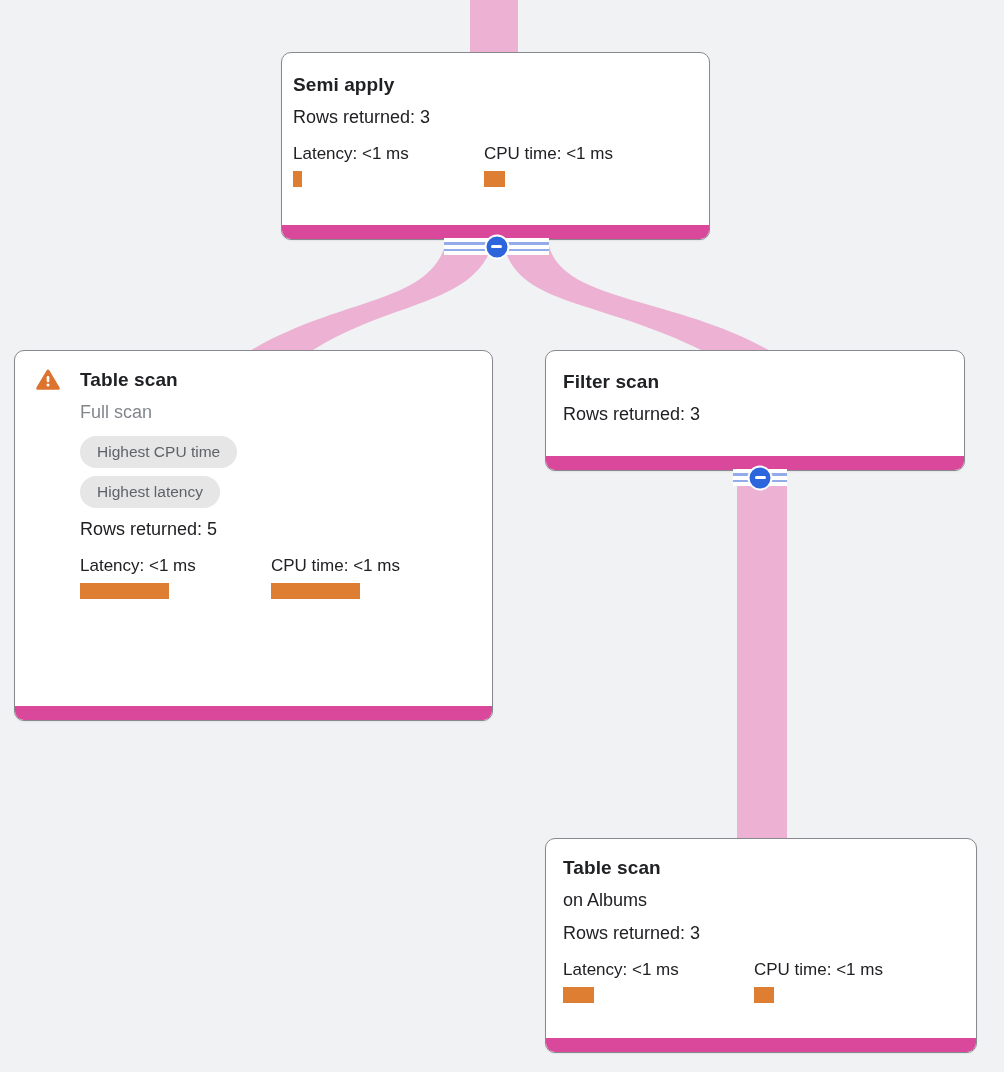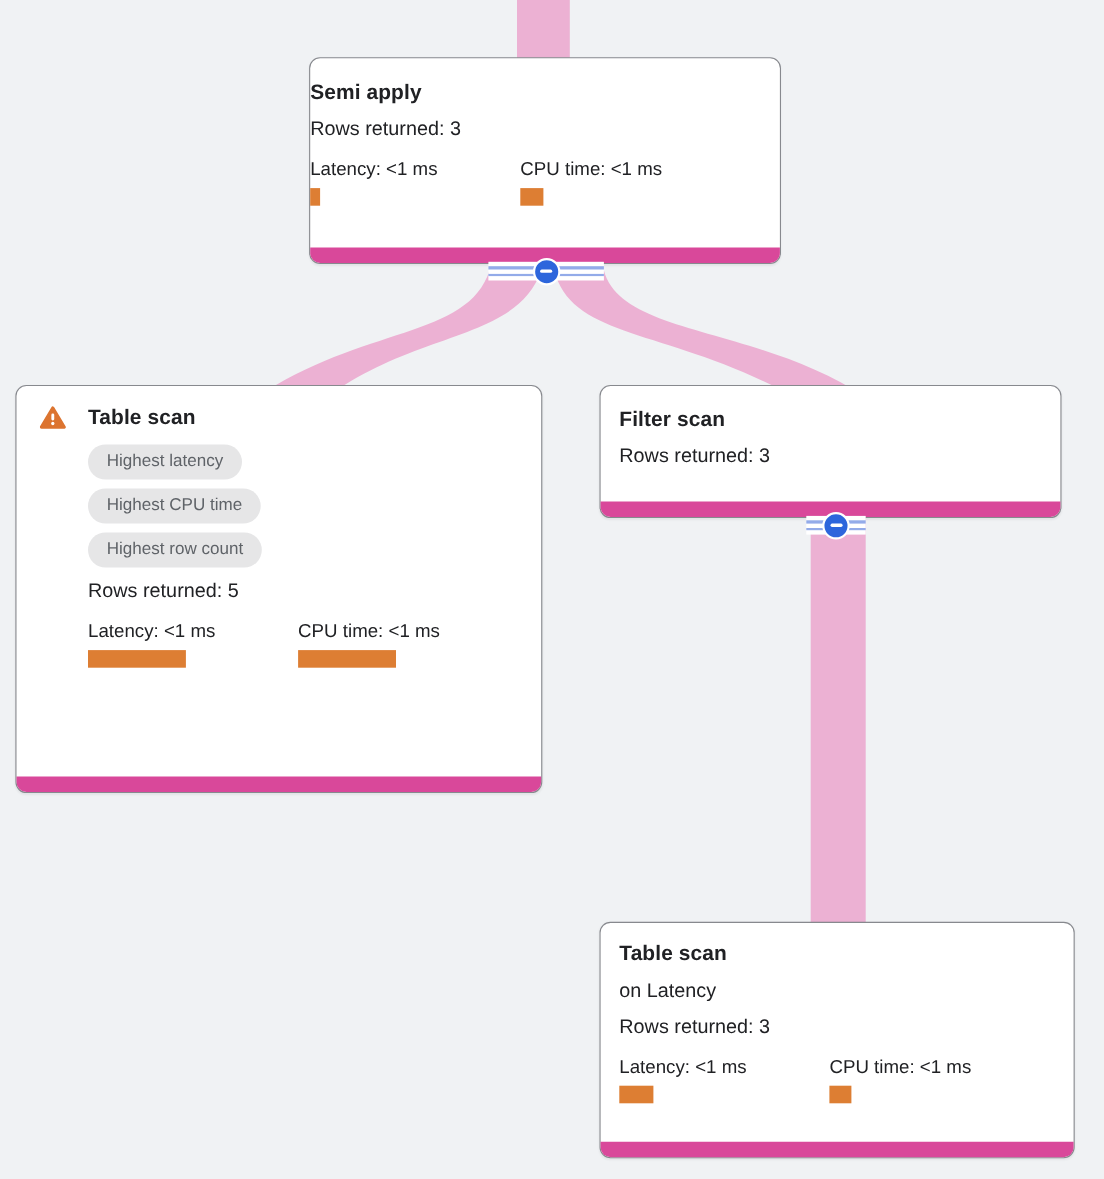--- a/index.html
+++ b/index.html
@@ -56,21 +56,21 @@
   .metrics { display: flex; margin-top: 15px; }
   .metric { width: 191px; }
   .metric-label { font-size: 17px; line-height: 1.22; }
   .bar {
     height: 16px;
     margin-top: 7px;
     background: var(--bar_orange, #dd7e33);
     width: 0;
   }
 
-  #card-semi   { left: 281px; top: 52px;  width: 429px; height: 188px; padding: 20px 0; }
+  #card-semi   { left: 281px; top: 52px;  width: 429px; height: 188px; padding: 20px 11px; }
   #card-singers{ left: 14px;  top: 350px; width: 479px; height: 371px; padding: 17px 16px 0 65px; }
   #card-filter { left: 545px; top: 350px; width: 420px; height: 121px; padding: 19px 17px; }
   #card-albums { left: 545px; top: 838px; width: 432px; height: 215px; padding: 17px 17px; }
 
   #card-singers .line.sub { margin-top: 9px; }
   #card-singers .line.rows { margin-top: 11px; }
   #card-albums .line.rows { margin-top: 11px; }
 
   .warning-wrap { position: absolute; left: 21px; top: 18px; width: 24px; height: 21px; }
 
@@ -140,24 +140,24 @@
 
 <div class="card" id="card-singers">
   <span class="warning-wrap">
     <svg width="24" height="21" viewBox="0 0 24 21">
       <path d="M12 2 L22.3 19.2 H1.7 Z" fill="var(--warning_orange)" stroke="var(--warning_orange)" stroke-width="3" stroke-linejoin="round"></path>
       <rect x="10.7" y="7" width="2.6" height="6.2" rx="1.2" fill="#ffffff"></rect>
       <circle cx="12" cy="16" r="1.5" fill="#ffffff"></circle>
     </svg>
   </span>
   <div class="title">Table scan</div>
+  <div class="line muted">Full scan</div>
   <div class="badges">
+    <span class="badge">Highest CPU time</span>
     <span class="badge">Highest latency</span>
-    <span class="badge">Highest CPU time</span>
-    <span class="badge">Highest row count</span>
   </div>
   <div class="line rows">Rows returned: 5</div>
   <div class="metrics">
     <div class="metric">
       <div class="metric-label">Latency: &lt;1 ms</div>
       <div class="bar" style="width: 89px;"></div>
     </div>
     <div class="metric">
       <div class="metric-label">CPU time: &lt;1 ms</div>
       <div class="bar" style="width: 89px;"></div>
@@ -167,21 +167,21 @@
 </div>
 
 <div class="card" id="card-filter">
   <div class="title">Filter scan</div>
   <div class="line">Rows returned: 3</div>
   <div class="strip"></div>
 </div>
 
 <div class="card" id="card-albums">
   <div class="title">Table scan</div>
-  <div class="line sub">on Latency</div>
+  <div class="line sub">on Albums</div>
   <div class="line rows">Rows returned: 3</div>
   <div class="metrics">
     <div class="metric">
       <div class="metric-label">Latency: &lt;1 ms</div>
       <div class="bar" style="width: 31px;"></div>
     </div>
     <div class="metric">
       <div class="metric-label">CPU time: &lt;1 ms</div>
       <div class="bar" style="width: 20px;"></div>
     </div>

